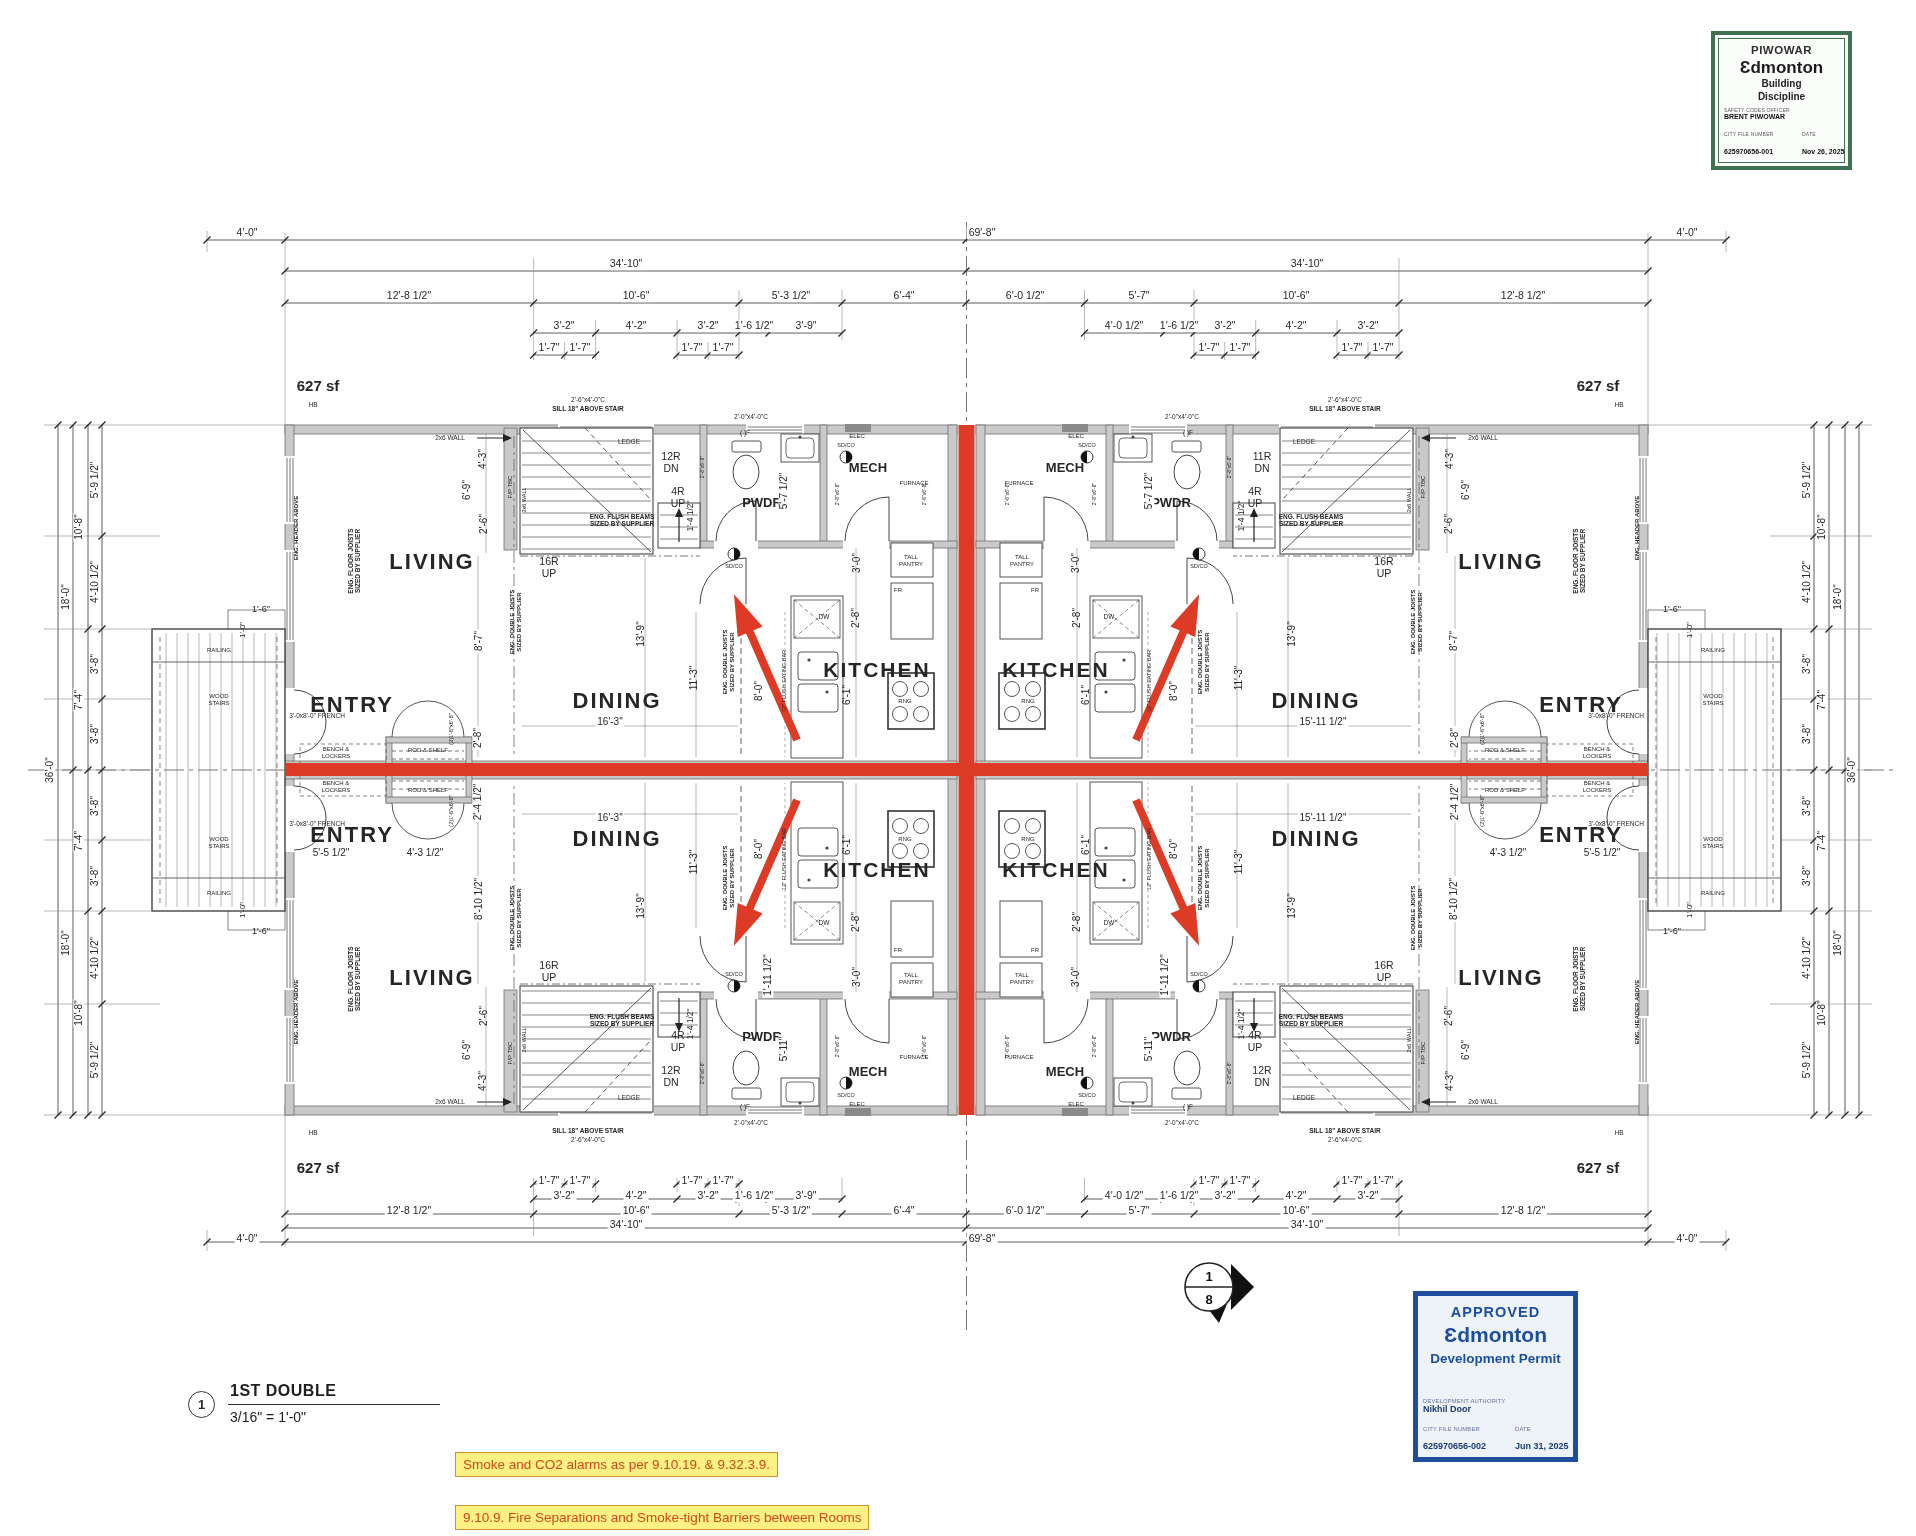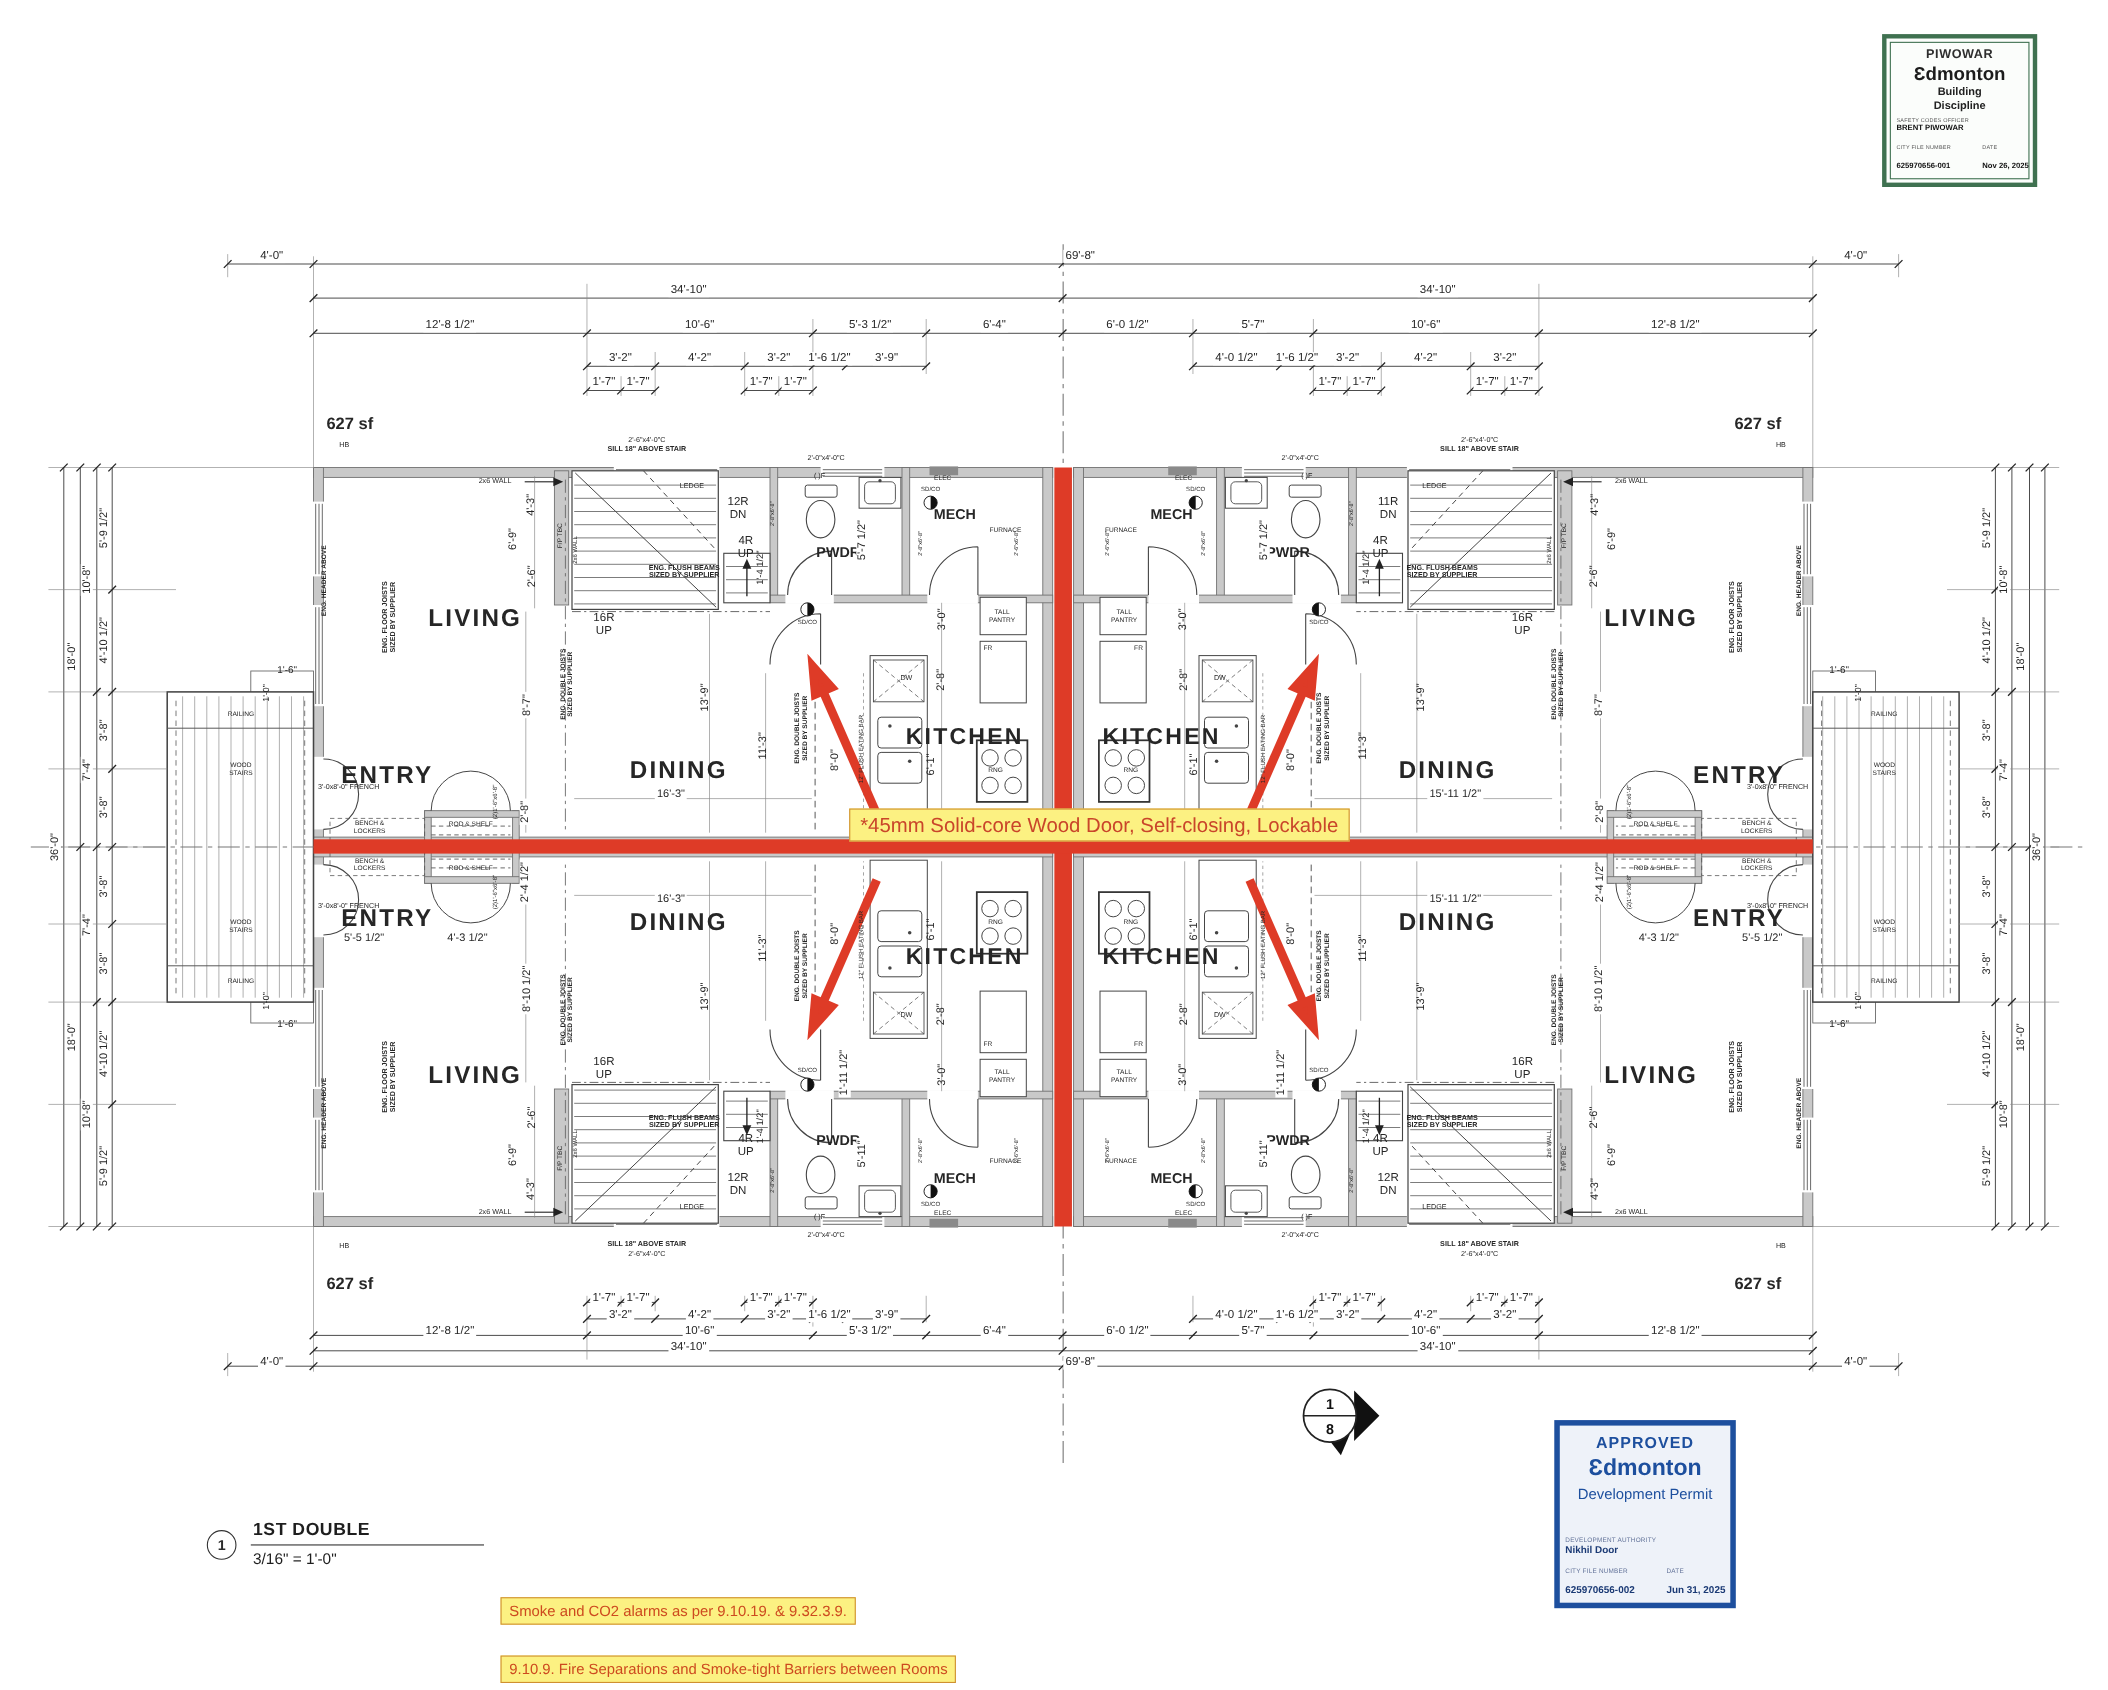--- a/index.html
+++ b/index.html
@@ -26,21 +26,21 @@
   .sr-sub{font-size:10px;font-weight:bold;color:#222;line-height:1.25}
   .s-meta{width:100%;text-align:left;padding:0 5px;box-sizing:border-box;margin-top:auto;margin-bottom:4px}
   .s-cap{font-size:5px;color:#5a5a5a;letter-spacing:.2px}
   .s-val{font-size:7px;font-weight:bold;color:#111}
   .s-row{display:flex;gap:10px}
   .s-row>div{flex:0 0 auto}
   .stamp-approved{left:1413px;top:1291px;width:165px;height:171px;border:5px solid #1d4f9e;background:#eef2f9}
   .stamp-approved .inner{display:flex;flex-direction:column;align-items:center;height:100%}
   .sa-title{font-size:14.5px;font-weight:bold;color:#1d4f9e;letter-spacing:1px;margin-top:8px}
   .sa-brand{font-size:21px;font-weight:800;color:#1d4f9e;margin-top:3px}
-  .sa-sub{font-size:13.5px;font-weight:normal;color:#1d4f9e;margin-top:4px}
+  .sa-sub{font-size:13.5px;font-weight:bold;color:#1d4f9e;margin-top:4px}
   .sa-cap{font-size:5.8px;color:#64749a;letter-spacing:.2px}
   .sa-val{font-size:9px;font-weight:bold;color:#1b3a75}
   .titleblock{position:absolute;left:178px;top:1378px;width:280px;height:60px}
   .tb-circle{position:absolute;left:10px;top:13px;width:25px;height:25px;border:1.5px solid #333;
              border-radius:50%;text-align:center;line-height:25px;font-size:13px;font-weight:bold;background:#fff}
   .tb-title{position:absolute;left:52px;top:4px;font-size:16px;font-weight:bold;letter-spacing:.5px;color:#1e1e1e}
   .tb-line{position:absolute;left:50px;top:26px;width:212px;border-top:1.6px solid #333}
   .tb-scale{position:absolute;left:52px;top:31px;font-size:14px;color:#1e1e1e}
   .sec-num{position:absolute;transform:translate(-50%,-50%);font-size:13px;font-weight:bold;color:#111}
 </style>
@@ -689,21 +689,20 @@
 STAIRS</div>
       <div class="lbl" style="left: 1713px; top: 843px; font-size: 6px;">WOOD
 STAIRS</div>
       <div class="lbl" style="left: 1713px; top: 893px; font-size: 6px;">RAILING</div>
       <div class="lbl" style="left: 313px; top: 405px; font-size: 6.5px;">HB</div>
       <div class="lbl" style="left: 1619px; top: 405px; font-size: 6.5px;">HB</div>
       <div class="lbl" style="left: 313px; top: 1133px; font-size: 6.5px;">HB</div>
       <div class="lbl" style="left: 1619px; top: 1133px; font-size: 6.5px;">HB</div>
     </div>
 
-<div class="door-note" style="left:772px;top:735px">*45mm Solid-core Wood Door, Self-closing, Lockable</div>
 
 <div class="note" style="left:455px;top:1452px">Smoke and CO2 alarms as per 9.10.19. &amp; 9.32.3.9.</div>
 <div class="note" style="left:455px;top:1505px">9.10.9. Fire Separations and Smoke-tight Barriers between Rooms</div>
 
 <span class="sec-num" style="left:1209px;top:1276px">1</span>
 <span class="sec-num" style="left:1209px;top:1299px">8</span>
 
 <div class="titleblock">
   <div class="tb-circle">1</div>
   <div class="tb-title">1ST DOUBLE</div>

